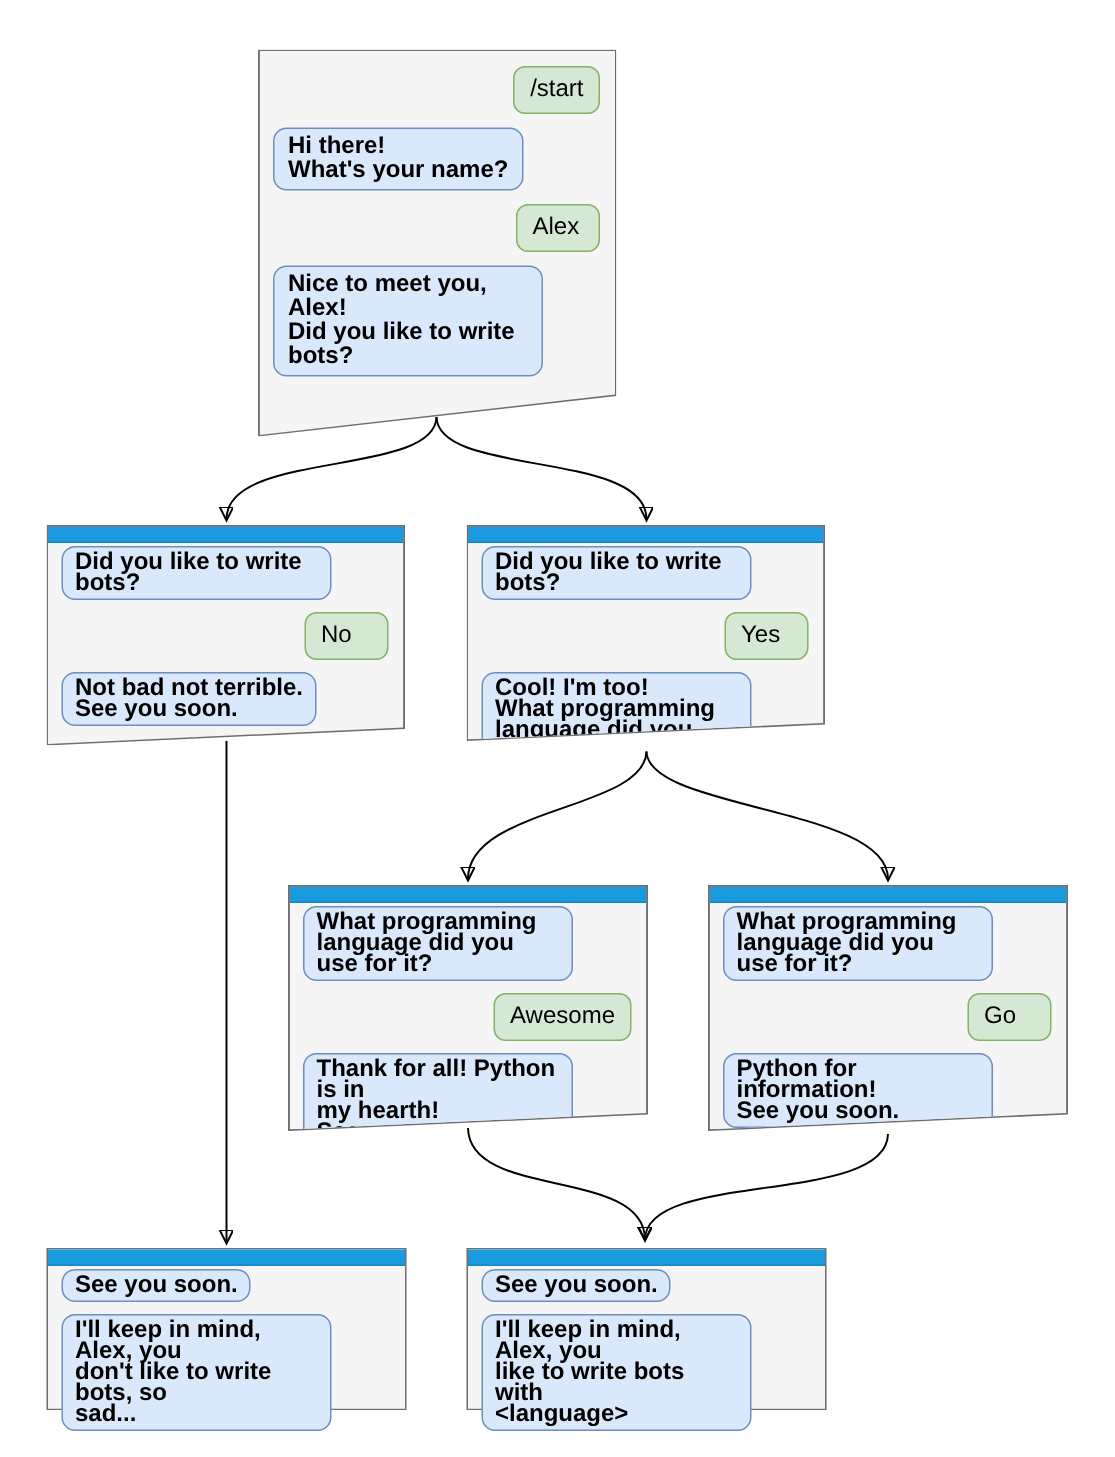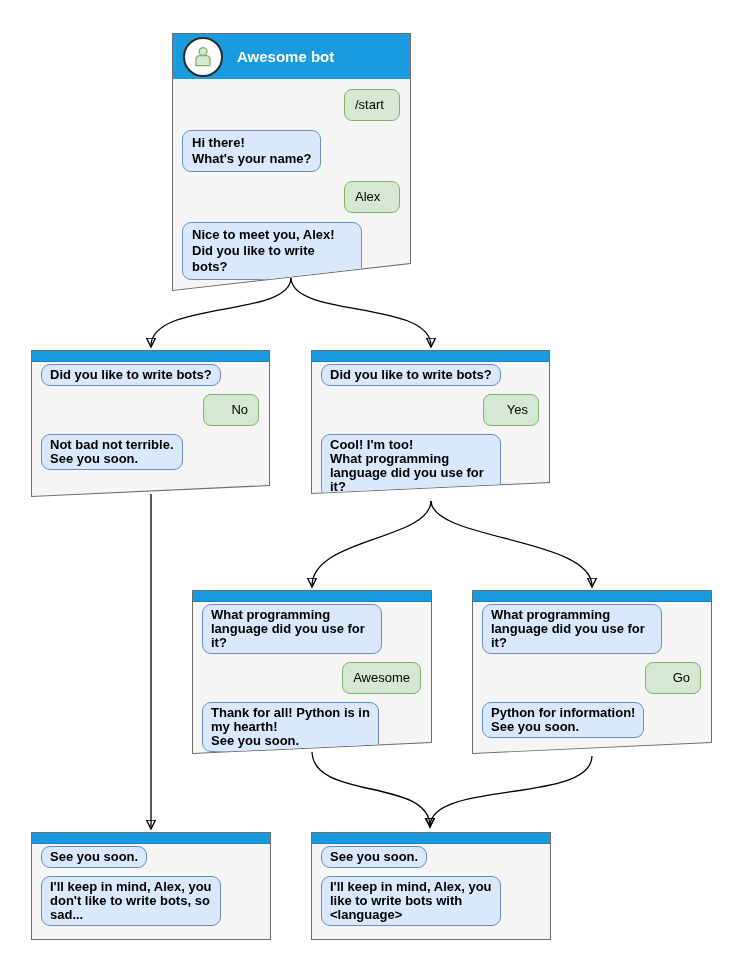--- a/index.html
+++ b/index.html
@@ -35,31 +35,31 @@
   .strip{height:10px;background:var(--header-blue);
     border-bottom:1px solid #1486c6;}
   .avatar{width:36px;height:36px;border-radius:50%;background:#fff;
     border:2px solid #2b2b2b;display:flex;align-items:center;justify-content:center;
     flex:0 0 auto;}
   .title{color:#ffffff;font-weight:bold;font-size:15px;margin-left:14px;}
 
   
   .messages{display:flex;flex-direction:column;gap:8px;padding-top:6px;}
   .w0 .messages{gap:9px;padding-top:10px;}
-  .bubble{font-size:13px;color:#000;white-space:pre-line;box-sizing:border-box;
+  .bubble{font-size:16px;color:#000;white-space:pre-line;box-sizing:border-box;
     max-width:180px;}
   .bot{background:var(--bot-bubble-fill);border:1px solid var(--bot-bubble-border);
     border-radius:9px;align-self:flex-start;margin-left:9px;
     padding:4px 9px;line-height:16px;font-weight:bold;}
   .user{background:var(--user-bubble-fill);border:1px solid var(--user-bubble-border);
     border-radius:8px;align-self:flex-end;margin-right:10px;
     padding:7px 10px;line-height:16px;min-width:56px;}
   .compact .messages{gap:8px;padding-top:2px;}
   .compact .bot{line-height:14px;padding:3px 8px;}
-  .compact .user{margin-right:10px;text-align:right;}
+  .compact .user{margin-right:10px;}
 </style>
 </head>
 <body>
 
 <div class="canvas">
 
   <svg class="connectors" width="743" height="971" viewBox="0 0 743 971">
     <defs>
       <marker id="arrowhead" markerUnits="userSpaceOnUse" markerWidth="12" markerHeight="12" refX="8" refY="4.5" orient="auto">
         <path d="M0,0 L9,4.5 L0,9 Z" fill="#000" stroke="none"></path>
@@ -69,29 +69,20 @@
     <path d="M291,278 C292,318 431,300 431,346" marker-end="url(#arrowhead)"></path>
     <path d="M151,494 L151,828" marker-end="url(#arrowhead)"></path>
     <path d="M431,501 C430,540 312,538 312,586" marker-end="url(#arrowhead)"></path>
     <path d="M431,501 C432,540 592,538 592,586" marker-end="url(#arrowhead)"></path>
     <path d="M312,752 C313,800 429,778 430,826" marker-end="url(#arrowhead)"></path>
     <path d="M592,756 C591,804 431,780 430,826" marker-end="url(#arrowhead)"></path>
   </svg>
 
   <div class="window cut w0">
     <div class="inner">
-      <div class="bigheader">
-        <span class="avatar">
-          <svg width="26" height="26" viewBox="0 0 24 24">
-            <circle cx="12" cy="7" r="3.6" fill="#d5e8d4" stroke="#82b366" stroke-width="1.2"></circle>
-            <path d="M5.5,20 L5.5,14.5 Q5.5,10.8 9.2,10.8 L14.8,10.8 Q18.5,10.8 18.5,14.5 L18.5,20 Z" fill="#d5e8d4" stroke="#82b366" stroke-width="1.2"></path>
-          </svg>
-        </span>
-        <span class="title">Awesome bot</span>
-      </div>
       <div class="messages">
         <div class="bubble user">/start</div>
         <div class="bubble bot">Hi there!
 What's your name?</div>
         <div class="bubble user">Alex</div>
         <div class="bubble bot">Nice to meet you, Alex!
 Did you like to write bots?</div>
       </div>
     </div>
   </div>

